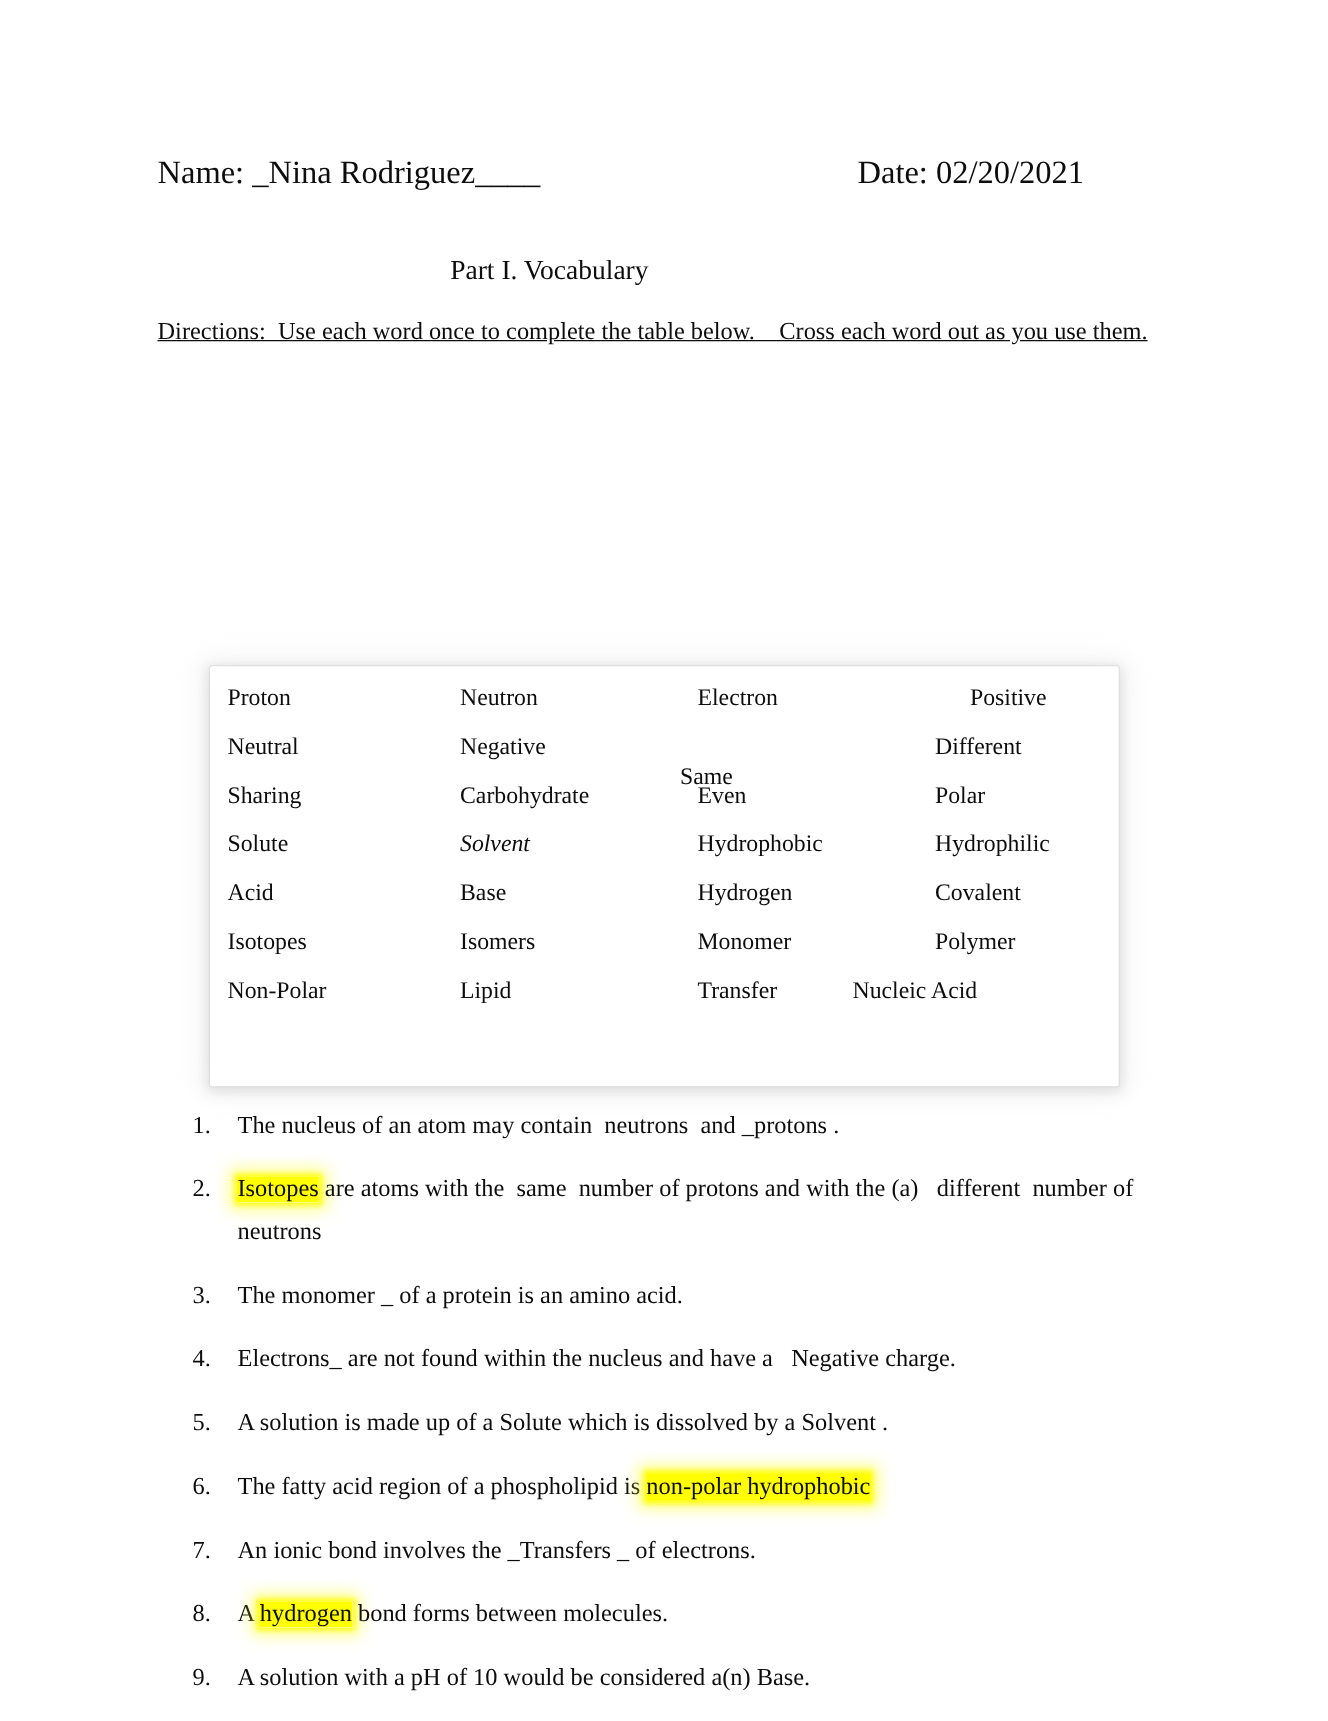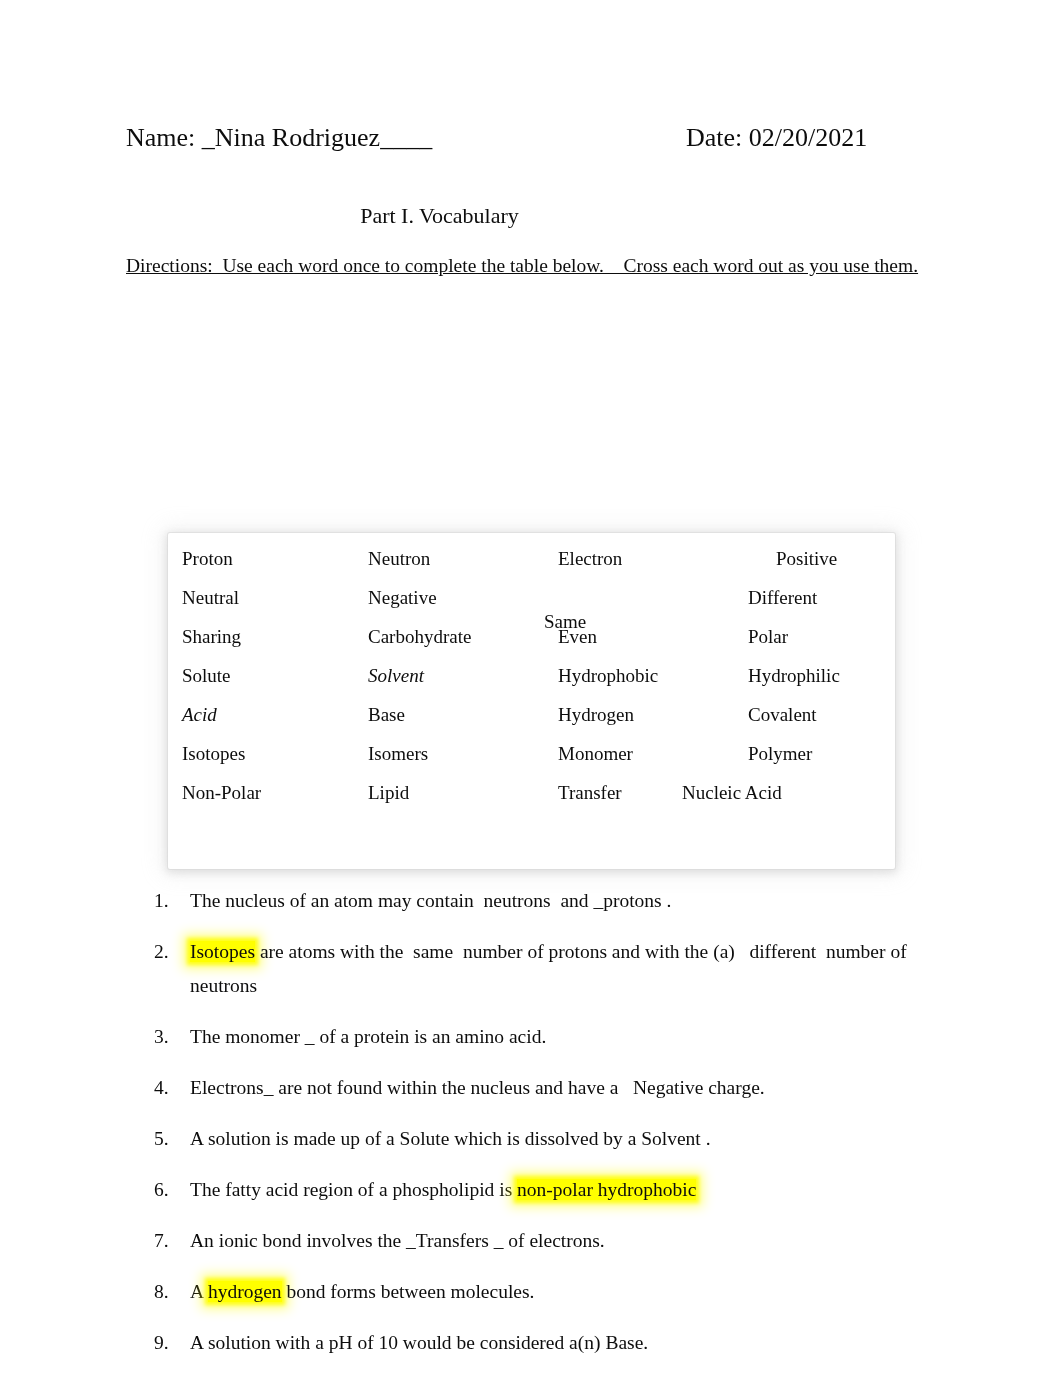--- a/index.html
+++ b/index.html
@@ -148,21 +148,21 @@
       <span class="wb-cell" style="left: 376px; top: 53px; margin-top: 24px;">Same</span>
       <span class="wb-cell" style="left: 580px; top: 53px;">Different</span>
       <span class="wb-cell" style="left: 14px; top: 92px;">Sharing</span>
       <span class="wb-cell" style="left: 200px; top: 92px;">Carbohydrate</span>
       <span class="wb-cell" style="left: 390px; top: 92px;">Even</span>
       <span class="wb-cell" style="left: 580px; top: 92px;">Polar</span>
       <span class="wb-cell" style="left: 14px; top: 131px;">Solute</span>
       <span class="wb-cell" style="left: 200px; top: 131px; font-style: italic;">Solvent</span>
       <span class="wb-cell" style="left: 390px; top: 131px;">Hydrophobic</span>
       <span class="wb-cell" style="left: 580px; top: 131px;">Hydrophilic</span>
-      <span class="wb-cell" style="left: 14px; top: 170px; font-style: italic;">Acid</span>
+      <span class="wb-cell" style="left: 14px; top: 170px;">Acid</span>
       <span class="wb-cell" style="left: 200px; top: 170px;">Base</span>
       <span class="wb-cell" style="left: 390px; top: 170px;">Hydrogen</span>
       <span class="wb-cell" style="left: 580px; top: 170px;">Covalent</span>
       <span class="wb-cell" style="left: 14px; top: 209px;">Isotopes</span>
       <span class="wb-cell" style="left: 200px; top: 209px;">Isomers</span>
       <span class="wb-cell" style="left: 390px; top: 209px;">Monomer</span>
       <span class="wb-cell" style="left: 580px; top: 209px;">Polymer</span>
       <span class="wb-cell" style="left: 14px; top: 248px;">Non-Polar</span>
       <span class="wb-cell" style="left: 200px; top: 248px;">Lipid</span>
       <span class="wb-cell" style="left: 390px; top: 248px;">Transfer</span>

